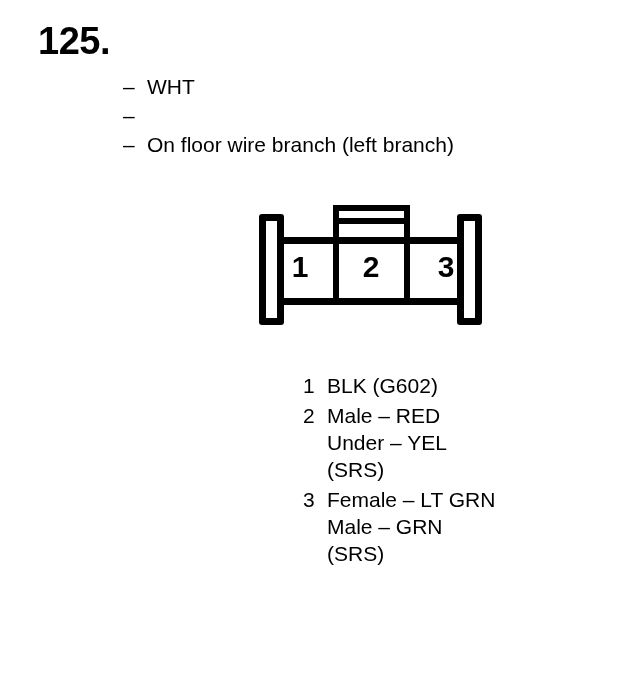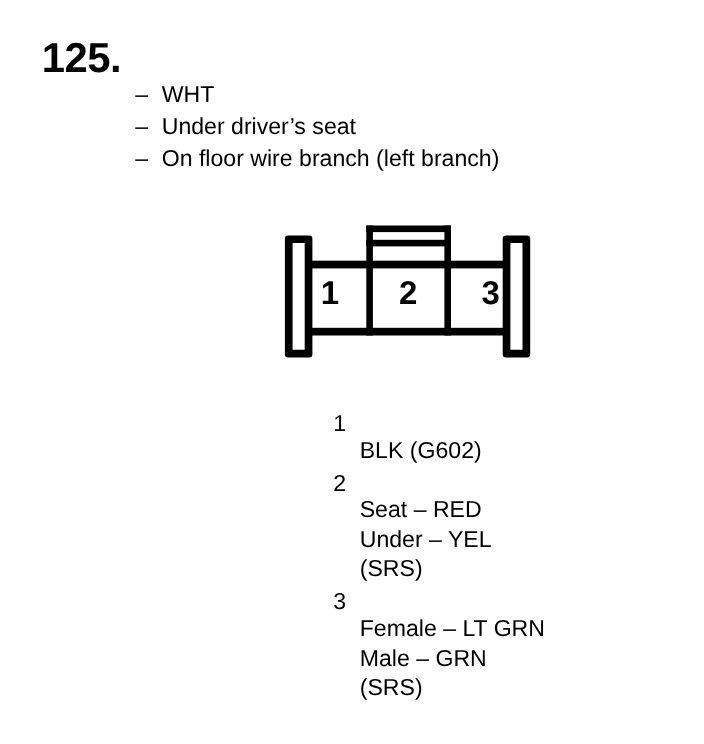--- a/index.html
+++ b/index.html
@@ -14,21 +14,21 @@
     background: #ffffff;
     color: #000000;
     font-family: "Liberation Sans", sans-serif;
     overflow: hidden;
   }
 
   
   .heading {
     position: absolute;
     left: 38px;
-    top: 34px;
+    top: 22px;
     display: flex;
     font-weight: bold;
     font-size: 38px;
     line-height: 1;
     white-space: nowrap;
     letter-spacing: -0.5px;
   }
   .heading-number { margin-right: 17px; }
 
   
@@ -103,39 +103,38 @@
   
   .legend {
     position: absolute;
     left: 303px;
     top: 372px;
     font-size: 21px;
     line-height: 27px;
   }
   .legend-item { display: flex; margin-bottom: 3px; }
   .legend-pin { width: 24px; flex: 0 0 24px; }
-  .legend-lines { white-space: nowrap; margin-top: 24px; }
+  .legend-lines { white-space: nowrap; }
 </style>
 </head>
 <body>
 
 <div class="page">
 
   <div class="heading">
     <span class="heading-number">125.</span>
   </div>
 
   <div class="notes">
     <div class="note-line">
       <span class="note-dash">–</span>
       <span>WHT</span>
     </div>
     <div class="note-line">
       <span class="note-dash">–</span>
-      <span>Under driver’s seat</span>
     </div>
     <div class="note-line">
       <span class="note-dash">–</span>
       <span>On floor wire branch (left branch)</span>
     </div>
   </div>
 
   <div class="connector">
     <div class="conn-body"></div>
     <div class="conn-divider d1"></div>
@@ -152,21 +151,21 @@
   <div class="legend">
     <div class="legend-item">
       <span class="legend-pin">1</span>
       <div class="legend-lines">
         <div>BLK (G602)</div>
       </div>
     </div>
     <div class="legend-item">
       <span class="legend-pin">2</span>
       <div class="legend-lines">
-        <div>Seat – RED</div>
+        <div>Male – RED</div>
         <div>Under – YEL</div>
         <div>(SRS)</div>
       </div>
     </div>
     <div class="legend-item">
       <span class="legend-pin">3</span>
       <div class="legend-lines">
         <div>Female – LT GRN</div>
         <div>Male – GRN</div>
         <div>(SRS)</div>

